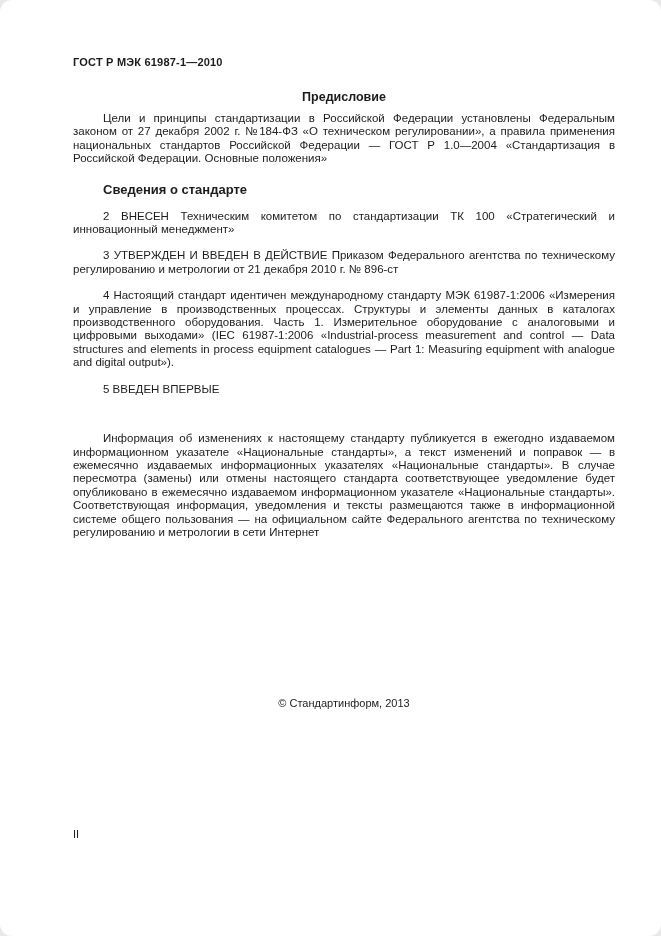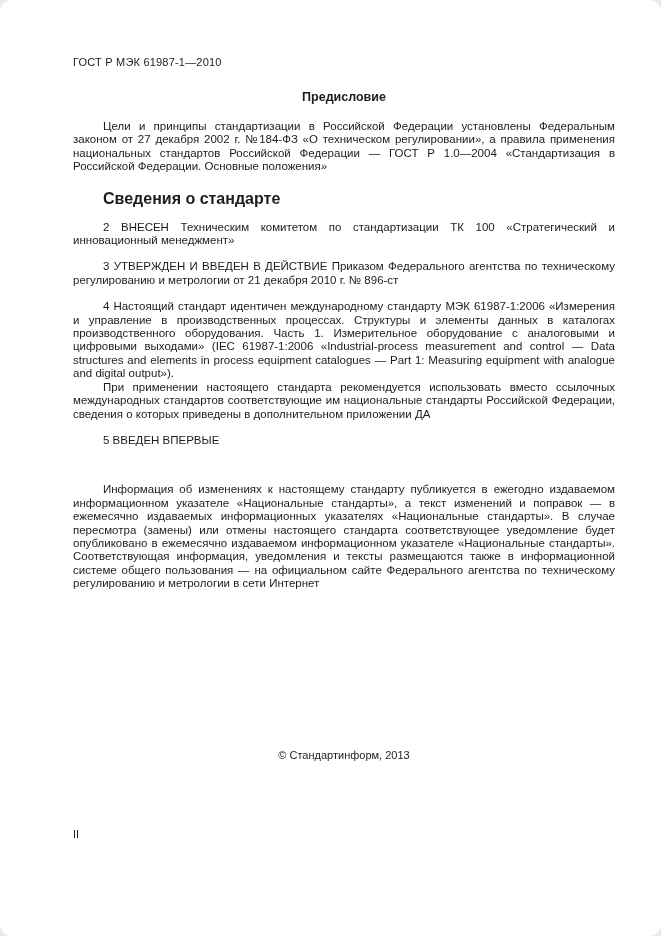--- a/index.html
+++ b/index.html
@@ -16,40 +16,40 @@
     box-sizing: border-box;
     background: #ffffff;
     border-radius: 12px;
     padding: 56px 46px 30px 73px;
     color: #1c1c1c;
     overflow: hidden;
   }
   p { margin: 0; }
   .doc-code {
     font-size: 11px;
-    font-weight: normal;
+    font-weight: bold;
     letter-spacing: 0.2px;
   }
   .title {
     font-size: 12.5px;
     font-weight: bold;
     text-align: center;
     margin-top: 22px;
   }
   .body {
     font-size: 11.5px;
     line-height: 13.4px;
     text-align: justify;
   }
   .indent { text-indent: 30px; }
-  .mt-16 { margin-top: 16px; }
+  .mt-16 { margin-top: 8px; }
   .mt-13 { margin-top: 13px; }
   .mt-36 { margin-top: 36px; }
   .subheading {
-    font-size: 16px;
+    font-size: 13px;
     font-weight: bold;
     margin-top: 16px;
     padding-left: 30px;
   }
   .italic { }
   .copyright {
     font-size: 11px;
     text-align: center;
     margin-top: 158px;
   }
@@ -73,21 +73,20 @@
 
   <p class="subheading">Сведения о стандарте</p>
 
 
   <p class="body indent mt-13">2  ВНЕСЕН Техническим комитетом по стандартизации ТК 100 «Стратегический и инновационный менеджмент»</p>
 
   <p class="body indent mt-13">3  УТВЕРЖДЕН И ВВЕДЕН В ДЕЙСТВИЕ Приказом Федерального агентства по техническому регулированию и метрологии от 21 декабря 2010 г. № 896-ст</p>
 
   <p class="body indent mt-13">4  Настоящий стандарт идентичен международному стандарту МЭК 61987-1:2006 «Измерения и управление в производственных процессах. Структуры и элементы данных в каталогах производственного оборудования. Часть 1. Измерительное оборудование с аналоговыми и цифровыми выходами» (IEC 61987-1:2006 «Industrial-process measurement and control — Data structures and elements in process equipment catalogues — Part 1: Measuring equipment with analogue and digital output»).</p>
 
-  <p class="body indent">При применении настоящего стандарта рекомендуется использовать вместо ссылочных международных стандартов соответствующие им национальные стандарты Российской Федерации, сведения о которых приведены в дополнительном приложении ДА</p>
 
   <p class="body indent mt-13">5  ВВЕДЕН ВПЕРВЫЕ</p>
 
   <p class="body indent italic mt-36">Информация об изменениях к настоящему стандарту публикуется в ежегодно издаваемом информационном указателе «Национальные стандарты», а текст изменений и поправок — в ежемесячно издаваемых информационных указателях «Национальные стандарты». В случае пересмотра (замены) или отмены настоящего стандарта соответствующее уведомление будет опубликовано в ежемесячно издаваемом информационном указателе «Национальные стандарты». Соответствующая информация, уведомления и тексты размещаются также в информационной системе общего пользования — на официальном сайте Федерального агентства по техническому регулированию и метрологии в сети Интернет</p>
 
   <p class="copyright">© Стандартинформ, 2013</p>
 
 
   <div class="page-number">II</div>
 

